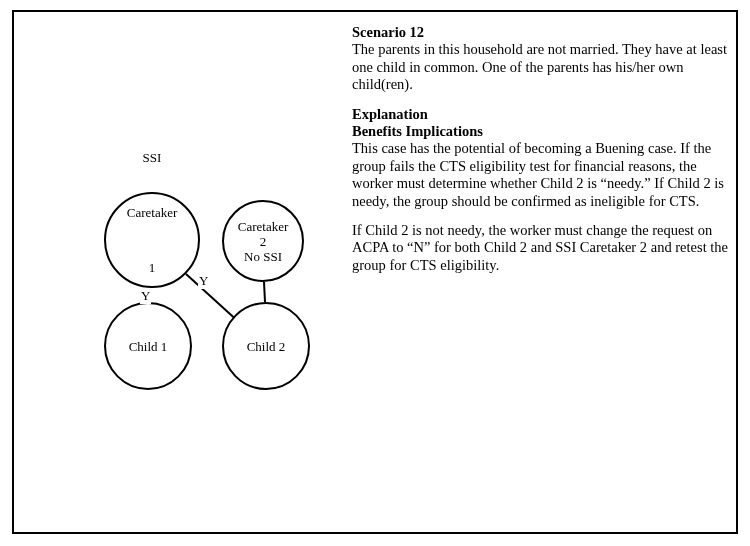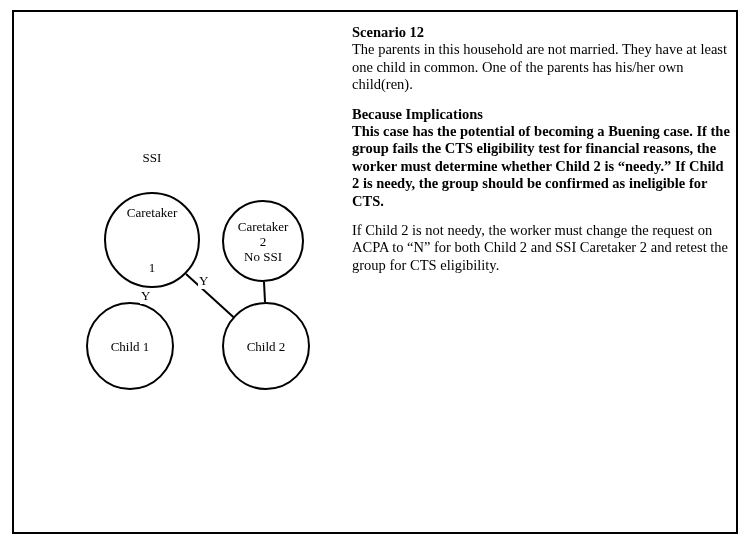--- a/index.html
+++ b/index.html
@@ -57,21 +57,21 @@
   }
   .node-line { display: block; white-space: nowrap; }
 
   #node-ssi-caretaker-1 {
     left: 78px; top: 170px; width: 96px; height: 96px; gap: 40px;
   }
   #node-caretaker-2 {
     left: 196px; top: 178px; width: 82px; height: 82px;
   }
   #node-child-1 {
-    left: 60px; top: 280px; width: 88px; height: 88px; justify-content: center;
+    left: 78px; top: 280px; width: 88px; height: 88px; justify-content: center;
   }
   #node-child-2 {
     left: 196px; top: 280px; width: 88px; height: 88px;
   }
 
   .edge-svg {
     position: absolute;
     left: 0; top: 0;
     width: 330px; height: 524px;
     z-index: 1;
@@ -98,21 +98,21 @@
     line-height: 17.4px;
   }
   .sec-title {
     font-weight: bold;
     margin: 0;
   }
   .sec-body {
     margin: 0 0 12px 0;
   }
   .sec-body.last { margin-bottom: 0; }
-  .sec-body.tight { margin-bottom: 12px; font-weight: bold; }
+  .sec-body.tight { margin-bottom: 12px; }
 </style>
 </head>
 <body>
 
 <div id="page">
   <div class="frame">
 
     <div class="diagram">
       <svg class="edge-svg" viewBox="0 0 330 524">
 
@@ -145,22 +145,23 @@
       </div>
 
       <span class="edge-label" id="edge-label-y1">Y</span>
       <span class="edge-label" id="edge-label-y2">Y</span>
     </div>
 
     <div class="text-col">
       <p class="sec-title">Scenario 12</p>
       <p class="sec-body">The parents in this household are not married. They have at least one child in common. One of the parents has his/her own child(ren).</p>
 
+      <p class="sec-title">Explanation</p>
 
 
 
-      <p class="sec-title">Because Implications</p>
+      <p class="sec-title">Benefits Implications</p>
       <p class="sec-body tight">This case has the potential of becoming a Buening case. If the group fails the CTS eligibility test for financial reasons, the worker must determine whether Child 2 is “needy.” If Child 2 is needy, the group should be confirmed as ineligible for CTS.</p>
       <p class="sec-body last">If Child 2 is not needy, the worker must change the request on ACPA to “N” for both Child 2 and SSI Caretaker 2 and retest the group for CTS eligibility.</p>
     </div>
 
   </div>
 </div>
 
 </body></html>

